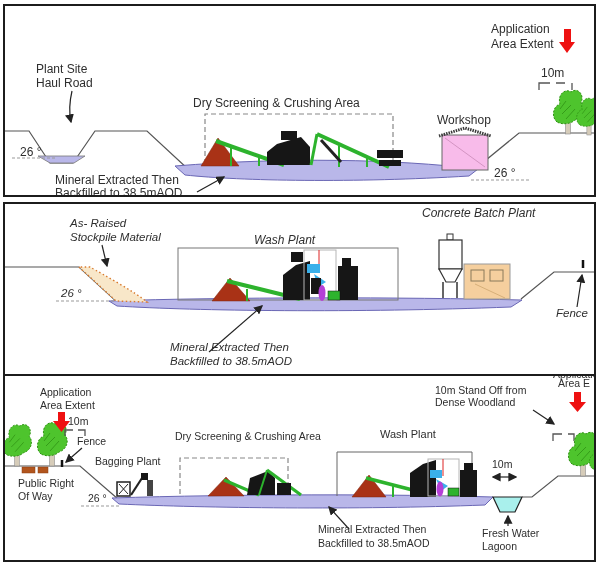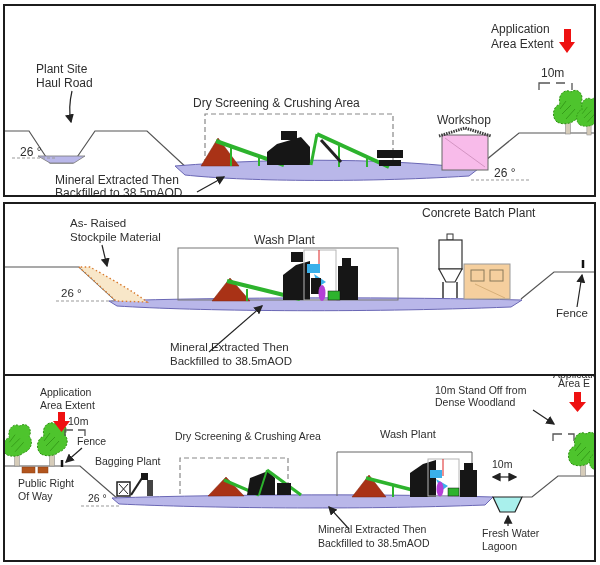--- a/index.html
+++ b/index.html
@@ -1,21 +1,21 @@
 <!DOCTYPE html>
 <html><head>
 <meta charset="utf-8">
 <style>
   html,body{margin:0;padding:0;background:#fff;}
   .page{position:relative;width:600px;height:565px;background:#fff;
         font-family:"Liberation Sans", sans-serif;overflow:hidden;}
   .panel{position:absolute;left:3px;width:593px;border:2px solid #1c1c1c;
          background:#fff;box-sizing:border-box;overflow:hidden;}
   #panel1{top:4px;height:193px;}
-  #panel2{top:202px;height:191px;}
+  #panel2{top:202px;height:191px;font-style:italic;}
   #panel3{top:374px;height:188px;}
   svg{display:block;}
   text{fill:#2e2e2e;}
   .t12{font-size:12px;}
   .t115{font-size:11.5px;}
   .t11{font-size:11px;}
   .t105{font-size:10.5px;}
   .terrain{fill:none;stroke:#555;stroke-width:1.2;}
   .band{fill:#b9b7e9;stroke:#6a67b5;stroke-width:1;}
   .dashbox{fill:none;stroke:#888;stroke-width:1.2;stroke-dasharray:5,3;}

